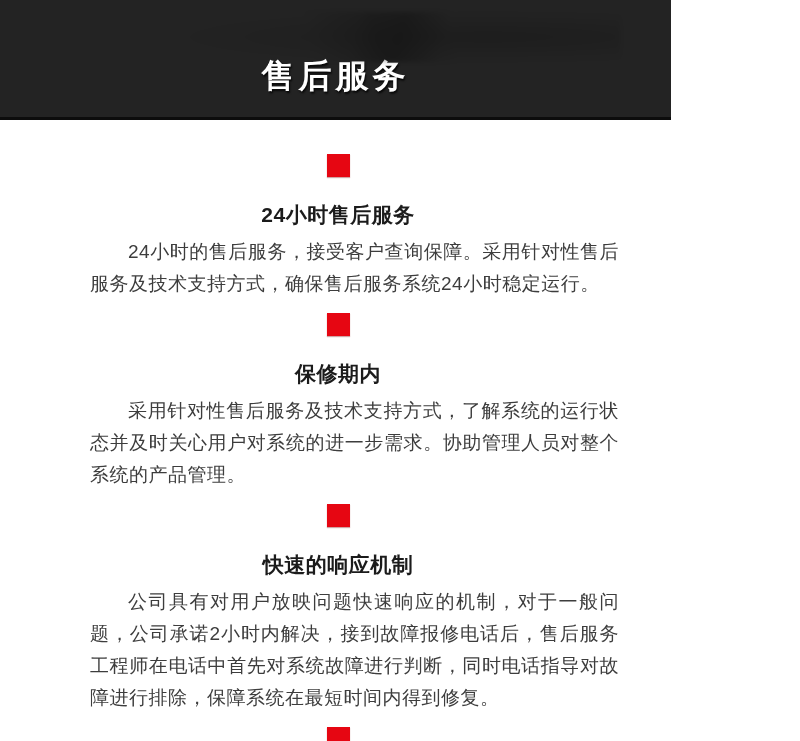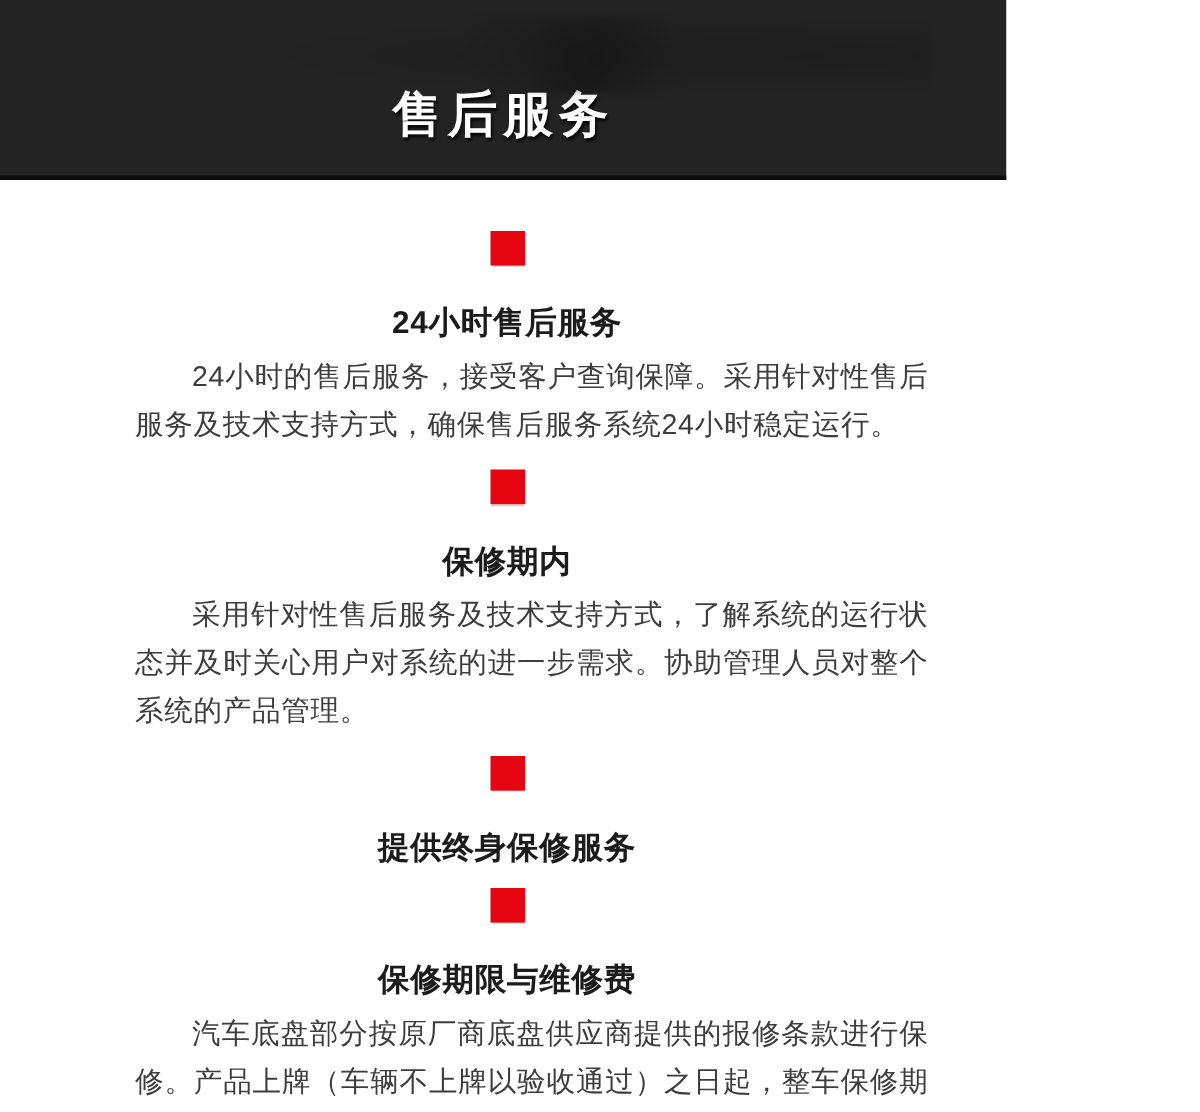--- a/index.html
+++ b/index.html
@@ -117,22 +117,23 @@
       <div class="sec-head">
         <span class="bullet"></span>
         <h2>保修期内</h2>
       </div>
       <p>采用针对性售后服务及技术支持方式，了解系统的运行状态并及时关心用户对系统的进一步需求。协助管理人员对整个系统的产品管理。</p>
     </section>
 
     <section>
       <div class="sec-head">
         <span class="bullet"></span>
-        <h2>提供终身保修服务</h2>
+        <h2>快速的响应机制</h2>
       </div>
+      <p>公司具有对用户放映问题快速响应的机制，对于一般问题，公司承诺2小时内解决，接到故障报修电话后，售后服务工程师在电话中首先对系统故障进行判断，同时电话指导对故障进行排除，保障系统在最短时间内得到修复。</p>
     </section>
 
     <section>
       <div class="sec-head">
         <span class="bullet"></span>
         <h2>保修期限与维修费</h2>
       </div>
       <p>汽车底盘部分按原厂商底盘供应商提供的报修条款进行保修。产品上牌（车辆不上牌以验收通过）之日起，整车保修期为一年，保修期内（除人为和自然灾害损坏外）免费保修，提供终身保修服务，终身负责维修、保养，配件只收成本价。</p>
     </section>
 

